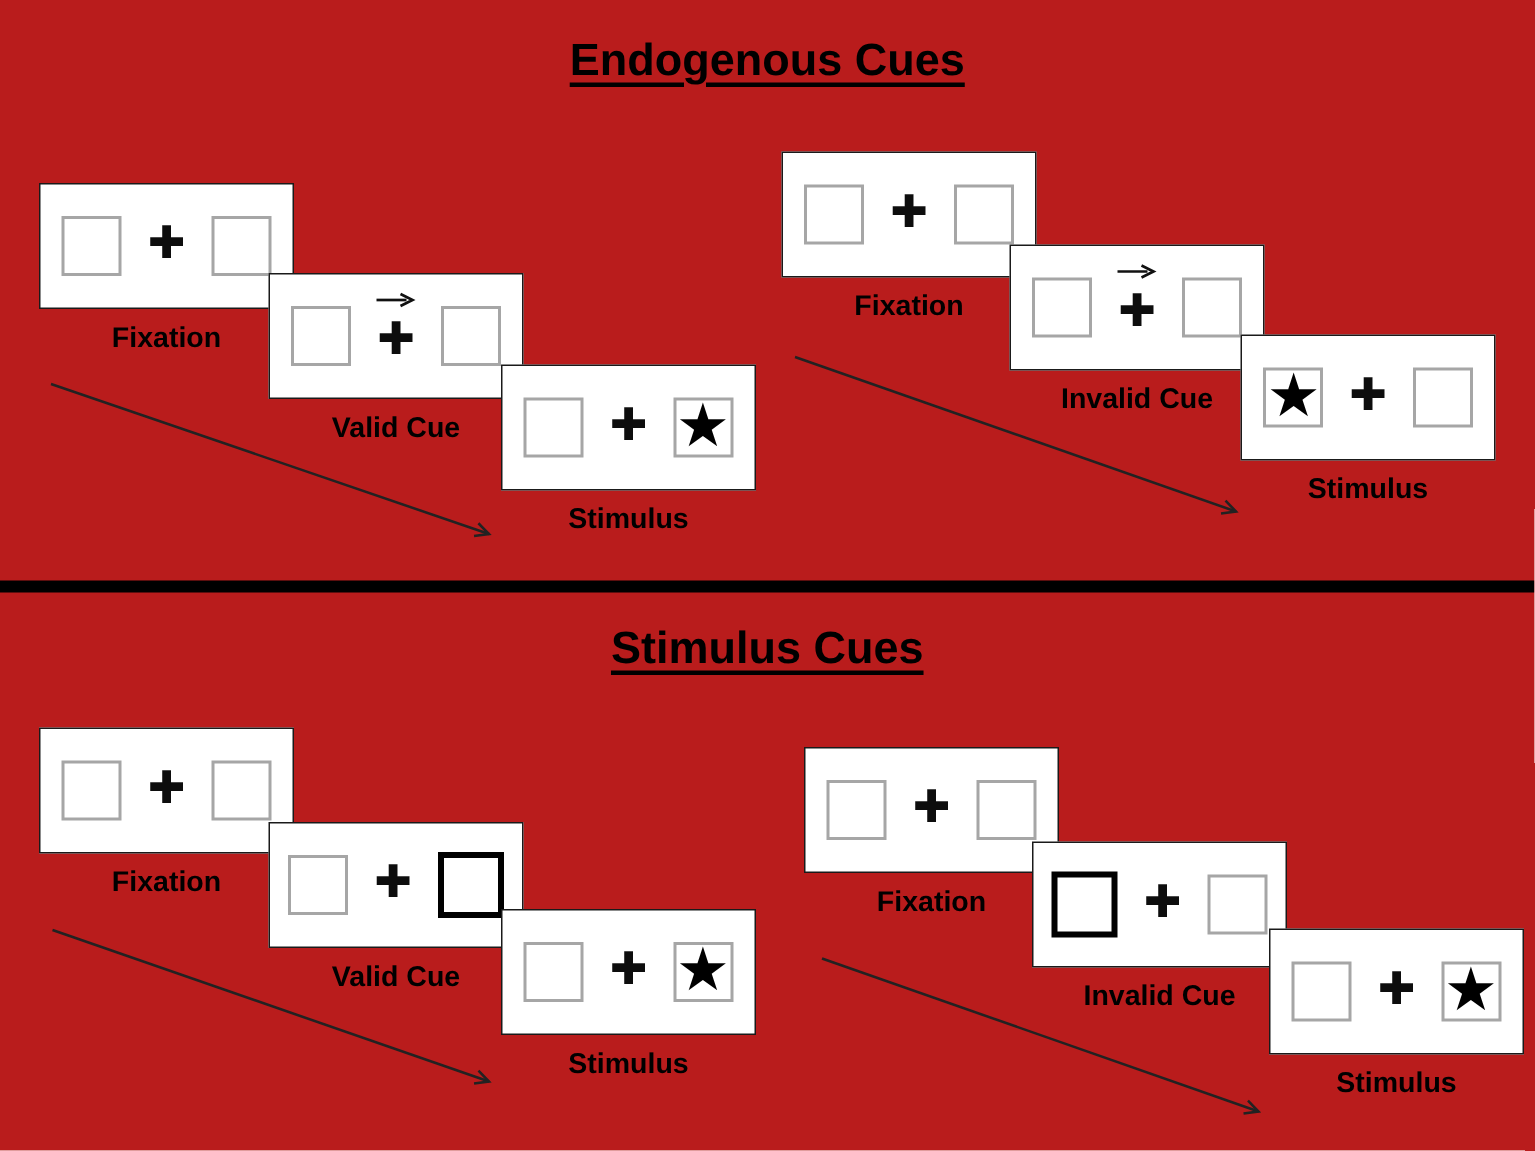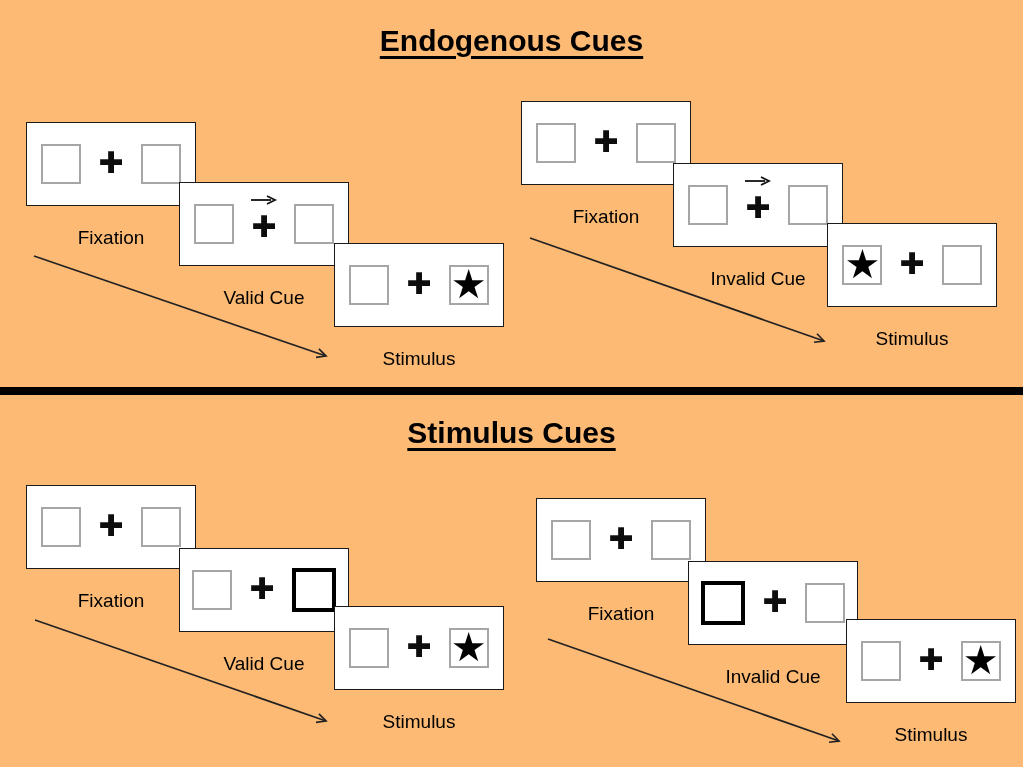--- a/index.html
+++ b/index.html
@@ -1,17 +1,17 @@
 <!DOCTYPE html>
 <html><head>
 <meta charset="utf-8">
 <style>
   html,body{margin:0;padding:0;background:#ffffff;}
   .canvas{
-    position:relative;width:1023px;height:767px;background:#fdba74;
+    position:relative;width:1023px;height:767px;background:#b91c1c;
     font-family:"Liberation Sans",sans-serif;color:#000;overflow:hidden;
   }
   .section-title{
     position:absolute;left:0;width:100%;text-align:center;
     font-size:30px;font-weight:bold;margin:0;
   }
   .section-title span{
     text-decoration:underline;text-decoration-thickness:3px;text-underline-offset:5px;
   }
   #endo-title{top:24px;}
@@ -36,22 +36,22 @@
   .cross{
     font-size:30px;line-height:1;color:#0d0d0d;flex:0 0 auto;
     display:inline-block;transform:translateY(-1px);
   }
   .cross-wrap{position:relative;flex:0 0 auto;display:flex;align-items:center;justify-content:center;}
   .cross-wrap .cross{transform:translateY(3px);}
   .cue-arrow{position:absolute;left:50%;top:-15px;transform:translateX(-50%);}
   .cue-arrow line,.cue-arrow path{stroke:#111;stroke-width:1.8;fill:none;}
   .star{font-size:40px;line-height:1;color:#000;transform:translateY(-1px);}
   .plabel{
-    margin-top:21px;width:170px;text-align:center;
-    font-size:19px;font-weight:normal;white-space:nowrap;
+    margin-top:9px;width:170px;text-align:center;
+    font-size:19px;font-weight:bold;white-space:nowrap;
   }
   .z2{z-index:2;} .z3{z-index:3;} .z4{z-index:4;}
 </style>
 </head>
 <body>
 
 <div class="canvas">
 
   <h1 class="section-title" id="endo-title"><span>Endogenous Cues</span></h1>
 

